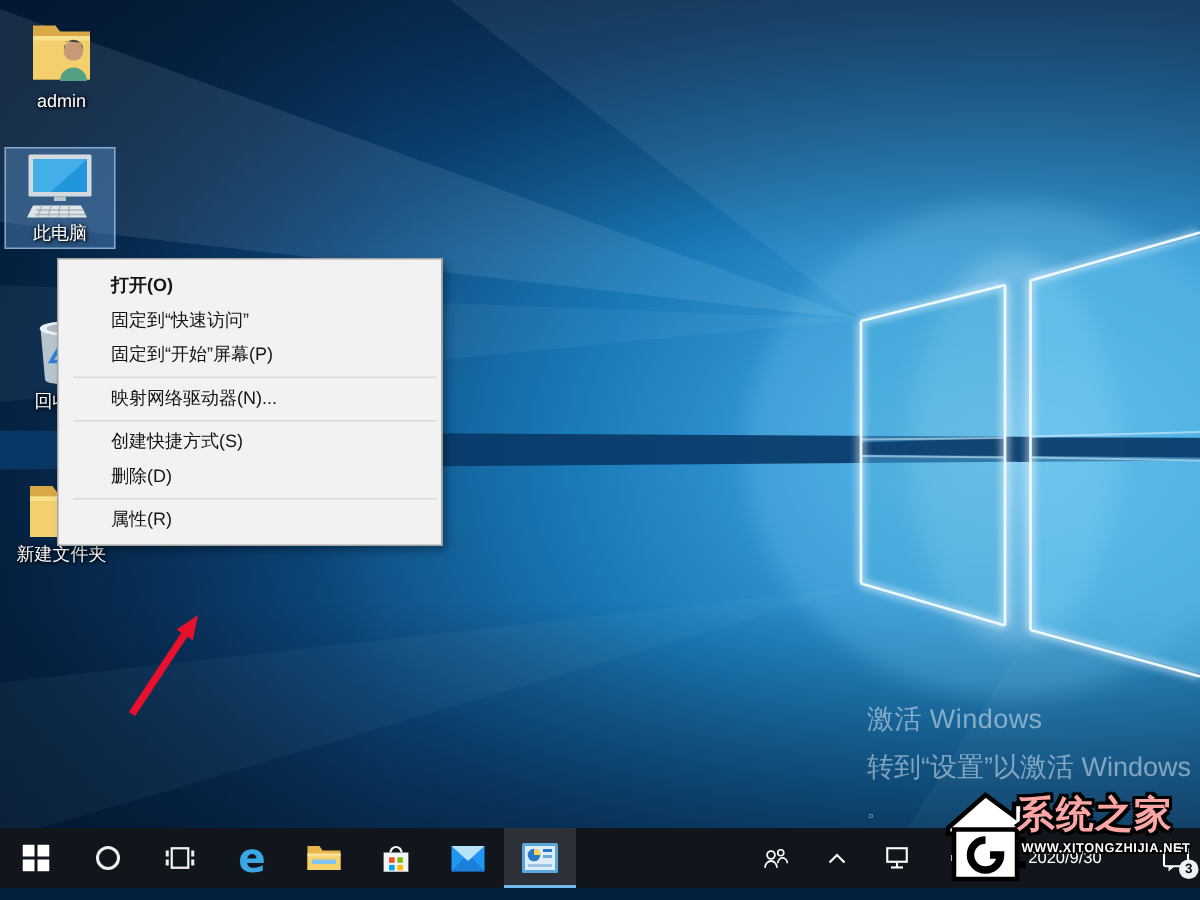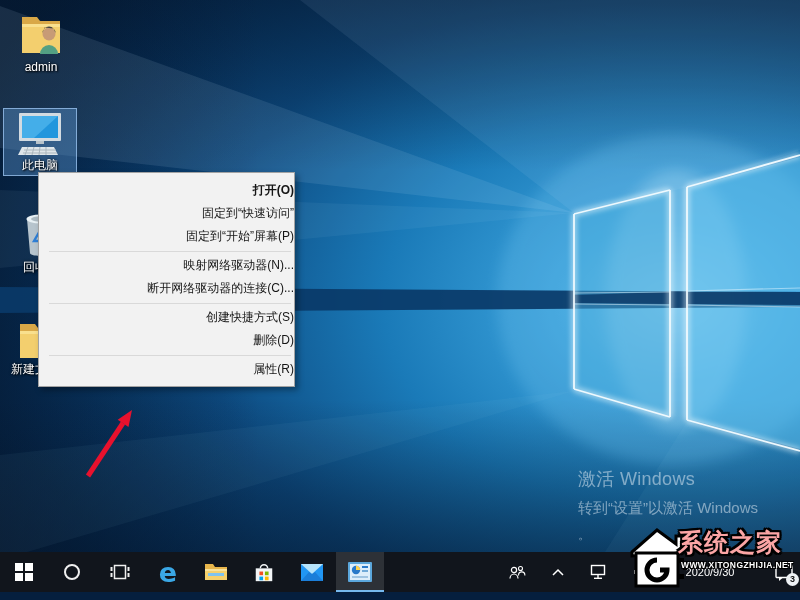--- a/index.html
+++ b/index.html
@@ -27,30 +27,30 @@
   }
   .desktop-icon.selected {
     background: var(--selection-blue);
     border:1px solid rgba(165,205,250,0.7);
   }
   .desktop-icon svg { display:block; margin:0 auto; }
 
   
   .activation { position:absolute; left:578px; top:467px; z-index:2; color:rgba(228,238,246,0.52); }
   .act-title { font-size:18px; letter-spacing:.3px; }
-  .act-sub   { font-size:15px; margin-top:8px; }
+  .act-sub   { font-size:18px; margin-top:8px; }
   .act-period{ font-size:12.5px; margin-top:9px; }
 
   
   .context-menu {
     position:absolute; left:38px; top:172px; width:257px;
     background: var(--menu-bg);
     border:1px solid #a3a3a3;
     box-shadow: 3px 3px 6px rgba(0,0,0,0.35);
-    padding:6px 0 5px 0; z-index:5;text-align:right;
+    padding:6px 0 5px 0; z-index:5;
   }
   .menu-item {
     position:relative; height:23px; line-height:23px;
     padding-left:35px; font-size:12px; color:#151515; cursor:default;
     white-space:nowrap;
   }
   .menu-item.default { font-weight:bold; }
   .menu-sep { height:1px; background:#d9d9d9; margin:2.5px 3px 2.5px 10px; }
   .mi-icon { position:absolute; left:12px; top:3px; width:16px; height:16px; }
 
@@ -188,21 +188,21 @@
       <path d="M6,6 h15 l3,4 h20 v32 H6 Z" fill="#d9a847"></path>
       <path d="M6,13 h38 v29 H6 Z" fill="#f3cf6e"></path>
       <path d="M6,13 h38 v3 H6 Z" fill="#f9e08e"></path>
       <path d="M24,43 a9,9 0 0 1 18,0 Z" fill="#53a083"></path>
       <circle cx="33" cy="23" r="6.5" fill="#c79b76"></circle>
       <path d="M26.5,22 a6.5,6.5 0 0 1 13,0 l-2,-4.5 -9,-1 Z" fill="#414141"></path>
     </svg>
     <div class="lbl">admin</div>
   </div>
 
-  <div class="desktop-icon selected" style="left:3px; top:108px;font-family:Liberation Serif, serif;">
+  <div class="desktop-icon selected" style="left:3px; top:98px;font-family:Liberation Serif, serif;">
     <svg width="52" height="46" viewBox="0 0 52 46">
       <rect x="5" y="2" width="42" height="28" rx="1" fill="#d3dbe1"></rect>
       <rect x="8" y="5" width="36" height="22" fill="#2196dd"></rect>
       <path d="M8,5 h36 l-24,22 h-12 Z" fill="#4db4ec" opacity="0.8"></path>
       <rect x="22" y="30" width="8" height="3" fill="#b9c3ca"></rect>
       <polygon points="8,36 40,36 44,44 4,44" fill="#dfe6ea"></polygon>
       <g stroke="#a9b5bd" stroke-width="1">
         <line x1="10" y1="39" x2="42" y2="39"></line>
           <line x1="9" y1="42" x2="43" y2="42"></line>
         <line x1="14" y1="36" x2="11" y2="44"></line>
@@ -246,23 +246,20 @@
     <div class="menu-item">
       <span>固定到“快速访问”</span>
     </div>
     <div class="menu-item">
       <span>固定到“开始”屏幕(P)</span>
     </div>
     <div class="menu-sep"></div>
     <div class="menu-item">
       <span>映射网络驱动器(N)...</span>
     </div>
-    <div class="menu-item">
-      <span>断开网络驱动器的连接(C)...</span>
-    </div>
     <div class="menu-sep"></div>
     <div class="menu-item">
       <span>创建快捷方式(S)</span>
     </div>
     <div class="menu-item">
       <span>删除(D)</span>
     </div>
     <div class="menu-sep"></div>
     <div class="menu-item">
       <span>属性(R)</span>

